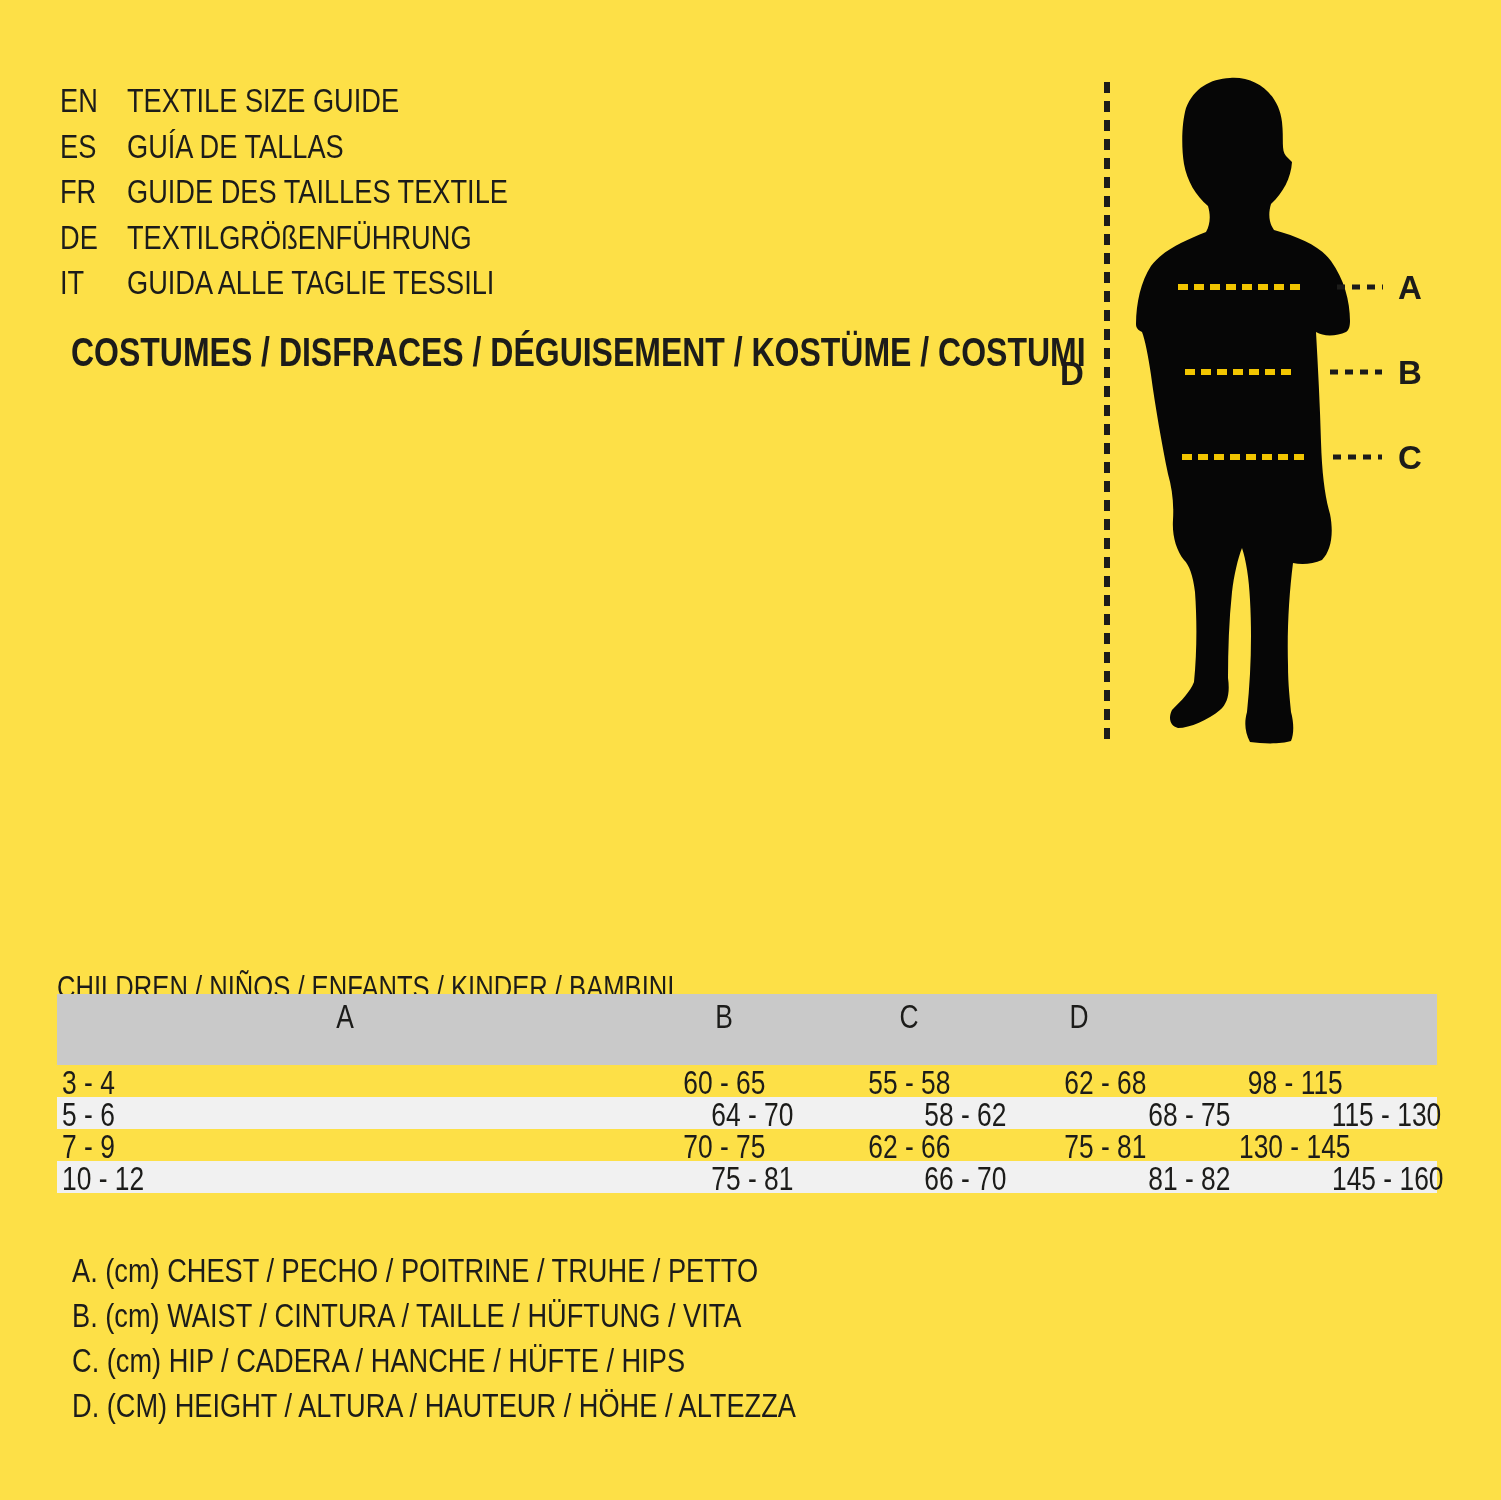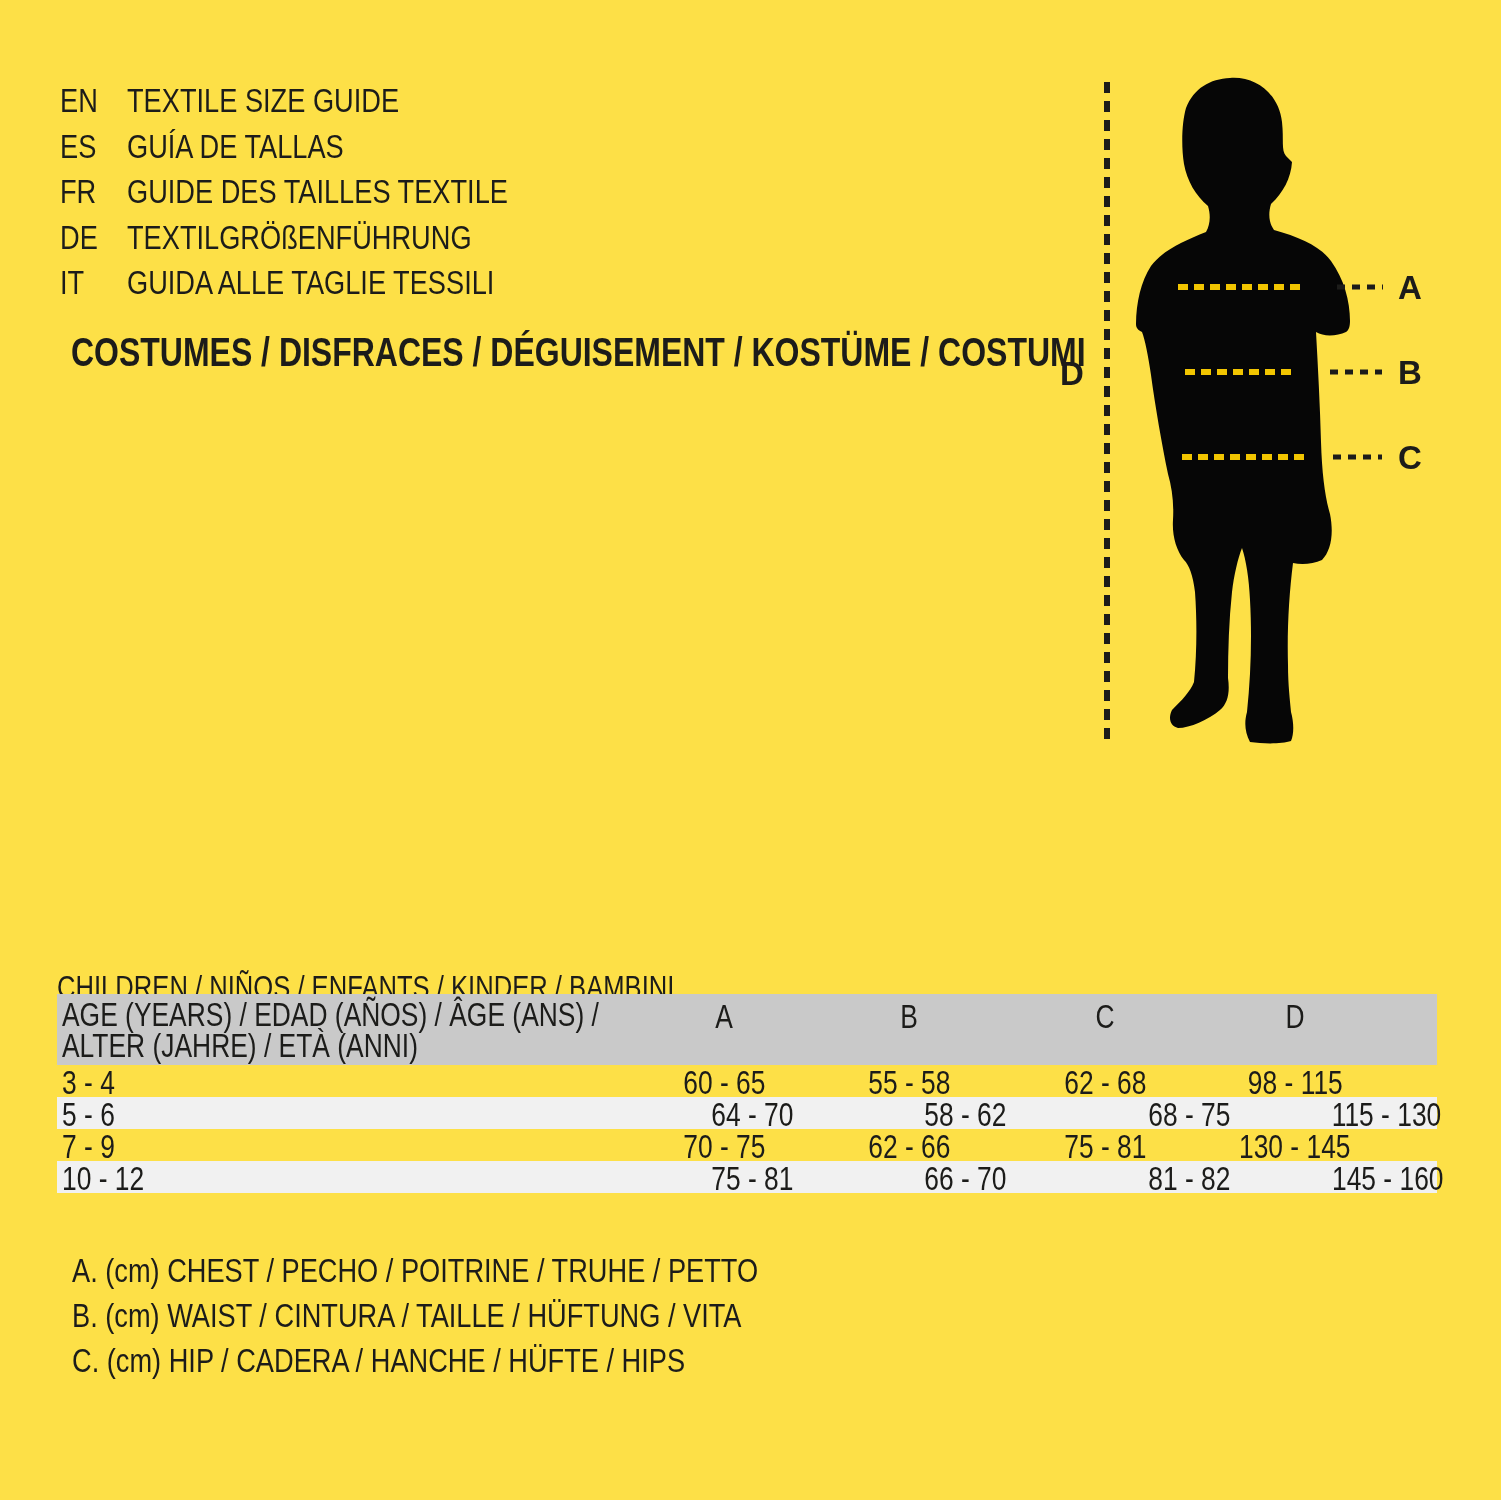--- a/index.html
+++ b/index.html
@@ -135,24 +135,20 @@
   <div class="m-label lbl-b t">B</div>
   <div class="m-label lbl-c t">C</div>
   <div class="m-label lbl-d t">D</div>
 
   <div class="children-title t">
     <span class="sx">CHILDREN / NIÑOS / ENFANTS / KINDER / BAMBINI</span>
   </div>
 
   <div class="size-table t">
     <div class="thead">
-      <div class="age-hdr">
-        <span class="sx">AGE (YEARS) / EDAD (AÑOS) / ÂGE (ANS) /</span><br>
-        <span class="sx">ALTER (JAHRE) / ETÀ (ANNI)</span>
-      </div>
       <div class="col-letter"><span class="sxc">A</span></div>
       <div class="col-letter"><span class="sxc">B</span></div>
       <div class="col-letter"><span class="sxc">C</span></div>
       <div class="col-letter cell-d"><span class="sxc">D</span></div>
     </div>
 
     <div class="trow">
       <div class="cell-age"><span class="sx">3 - 4</span></div>
       <div class="cell"><span class="sxc">60 - 65</span></div>
       <div class="cell"><span class="sxc">55 - 58</span></div>
@@ -179,15 +175,16 @@
       <div class="cell"><span class="sxc">66 - 70</span></div>
       <div class="cell"><span class="sxc">81 - 82</span></div>
       <div class="cell cell-d"><span class="sxc">145 - 160</span></div>
     </div>
   </div>
 
   <div class="legend t">
     <div><span class="sx">A. (cm) CHEST / PECHO / POITRINE / TRUHE / PETTO</span></div>
     <div><span class="sx">B. (cm) WAIST / CINTURA / TAILLE / HÜFTUNG / VITA</span></div>
     <div><span class="sx">C. (cm) HIP / CADERA / HANCHE / HÜFTE / HIPS</span></div>
+    <div><span class="sx">D. (CM) HEIGHT / ALTURA / HAUTEUR / HÖHE / ALTEZZA</span></div>
   </div>
 
 </div>
 
 </body></html>

